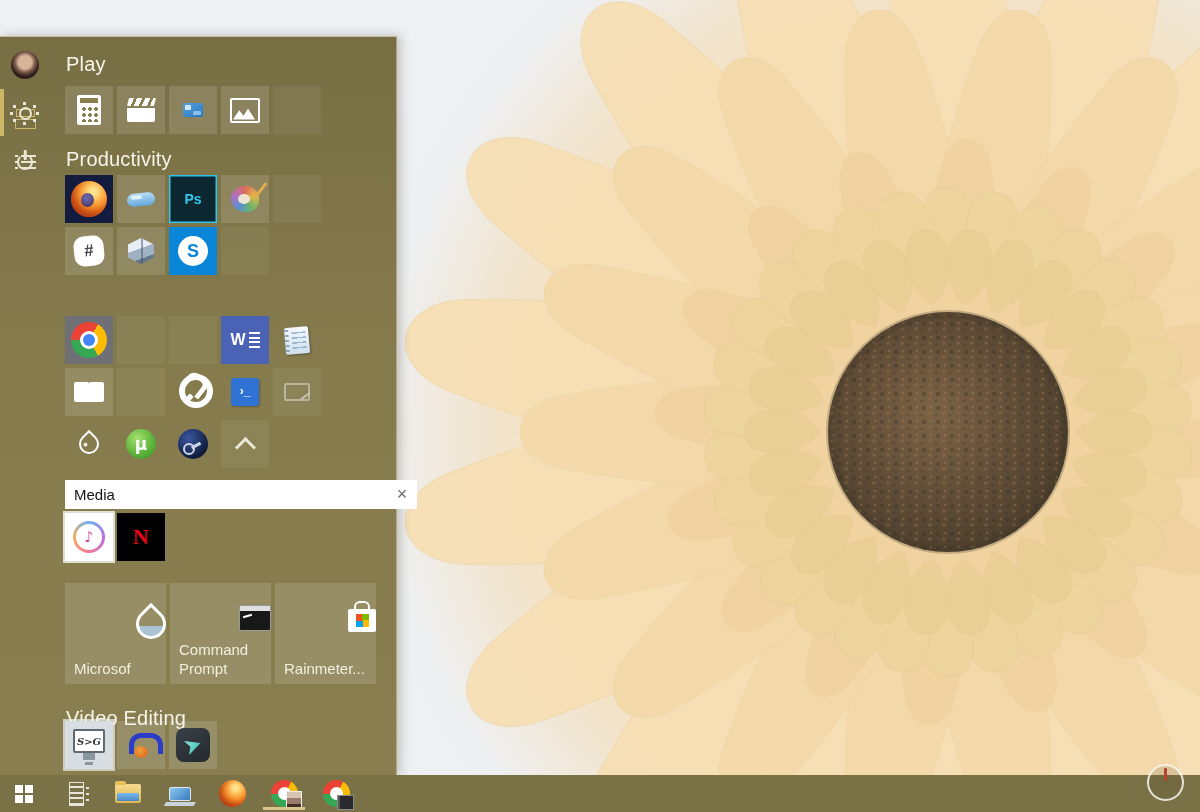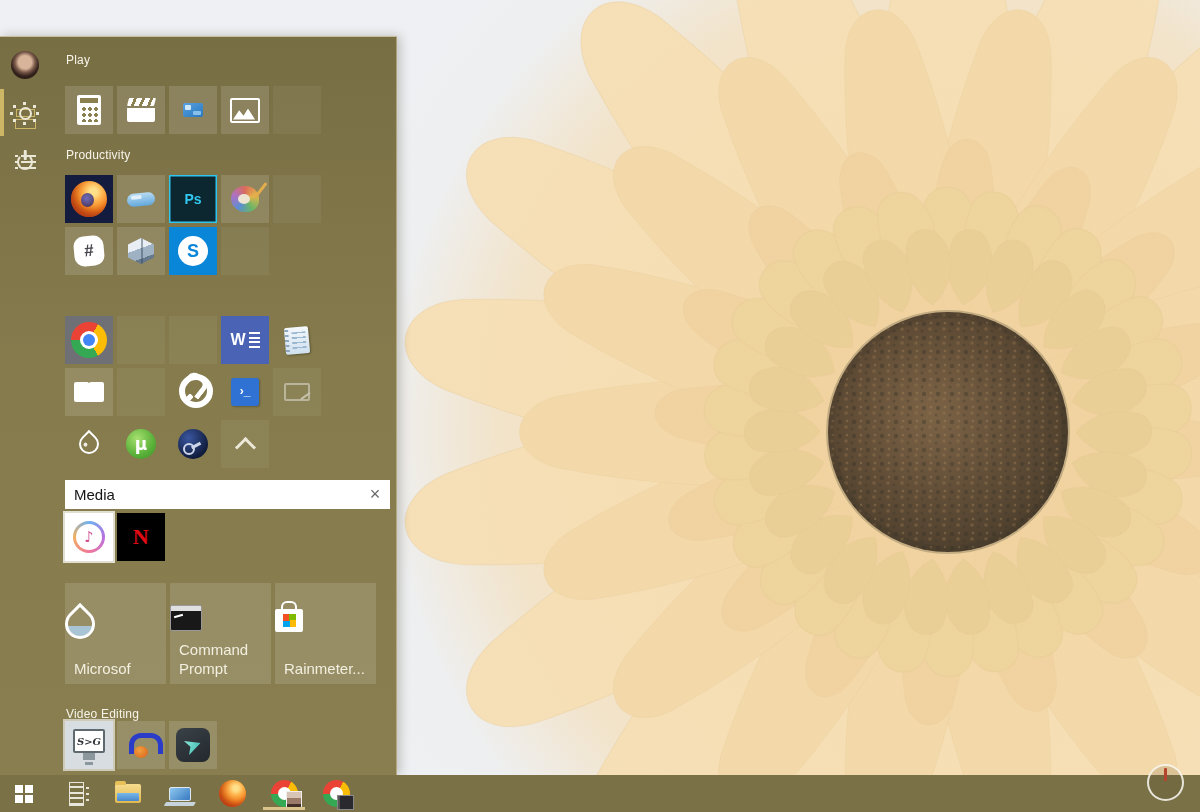--- a/index.html
+++ b/index.html
@@ -21,30 +21,30 @@
   .rail-btn{position:absolute;left:0;width:50px;height:44px;display:flex;align-items:center;justify-content:center}
   .rail-btn:nth-child(1){top:6px}
   .rail-btn:nth-child(2){top:54px}
   .rail-btn:nth-child(3){top:103px}
   .rail-btn:nth-child(4){top:591px}
   .rail-btn:nth-child(5){top:645px}
   .rail-btn:nth-child(6){top:692px}
   .rail-accent{position:absolute;left:0;top:52px;width:4px;height:47px;background:#cdb767}
 
   .menu-content{position:absolute;left:65px;top:0;width:320px;height:100%}
-  .gh{position:absolute;left:1px;font-size:12px;color:#f7f4ea;letter-spacing:.2px}
+  .gh{position:absolute;left:1px;font-size:20px;color:#f7f4ea;letter-spacing:.2px}
   .gh-play{top:16px}.gh-prod{top:111px}.gh-video{top:670px}
 
   .grid{position:absolute;left:0;display:grid;grid-template-columns:repeat(5,48px);gap:4px}
   .g-play{top:49px}.g-prodg{top:138px}.g-midg{top:279px}.g-mediag{top:476px}.g-videog{top:684px}
   .g-medium{top:546px;grid-template-columns:repeat(3,101px)}
 
   .tile{width:48px;height:48px;background:rgba(255,255,255,.135);position:relative;
     display:flex;align-items:center;justify-content:center}
-  .g-medium .tile{width:101px;height:101px;align-items:flex-start;justify-content:flex-start;padding-top:18px}
+  .g-medium .tile{width:101px;height:101px;align-items:flex-start;justify-content:flex-end;padding-top:18px}
   .ts-ghost{background:rgba(255,255,255,.055)}
   .ts-blank{visibility:hidden}
   .ts-bare{background:transparent}
   .ts-grey{background:#6e7076}
   .ts-blue{background:#4a63b5}
   .ts-skype{background:#0a86d8}
   .ts-ps{background:#0d2731;box-shadow:inset 0 0 0 1.5px #2ec6f0}
   .ts-ffx{background:#131b3e}
   .ts-white{background:#fff;box-shadow:0 0 0 2px rgba(255,255,255,.75)}
   .ts-black{background:#000}
@@ -206,21 +206,21 @@
     background:linear-gradient(#d8c4b4 0 35%,#9a7a68 36% 70%,#403028 71%)}
   .g-chromefilm::after{right:-4px;bottom:-3px;width:15px;height:13px;border:1px solid #888;background:#2a2a2e;
     background-image:linear-gradient(90deg,#555 0 2px,transparent 2px 5px)}
 
   .clock{position:absolute;left:1147px;top:764px;width:37px;height:37px;border-radius:50%;
     border:2.5px solid rgba(252,250,244,.85);background:rgba(80,65,40,.15)}
   .clock::before{content:"";position:absolute;left:50%;top:2px;width:2.5px;height:13px;margin-left:-1.3px;
     background:#b5442c;border-radius:1px}
 
   
-  .rename{position:absolute;left:0;top:443px;width:325px;height:29px;background:#fff;
+  .rename{position:absolute;left:0;top:443px;width:352px;height:29px;background:#fff;
     display:flex;}
   .rename input{flex:1;border:none;outline:none;background:transparent;padding:0 0 0 9px;
     font:15px "Liberation Sans",sans-serif;color:#151515}
   .rename-clear{width:30px;text-align:center;color:#6a6a6a;font-size:18px;line-height:29px}
 </style>
 </head>
 <body>
 
 <div class="wallpaper">
   <svg width="1200" height="812" viewBox="0 0 1200 812">

